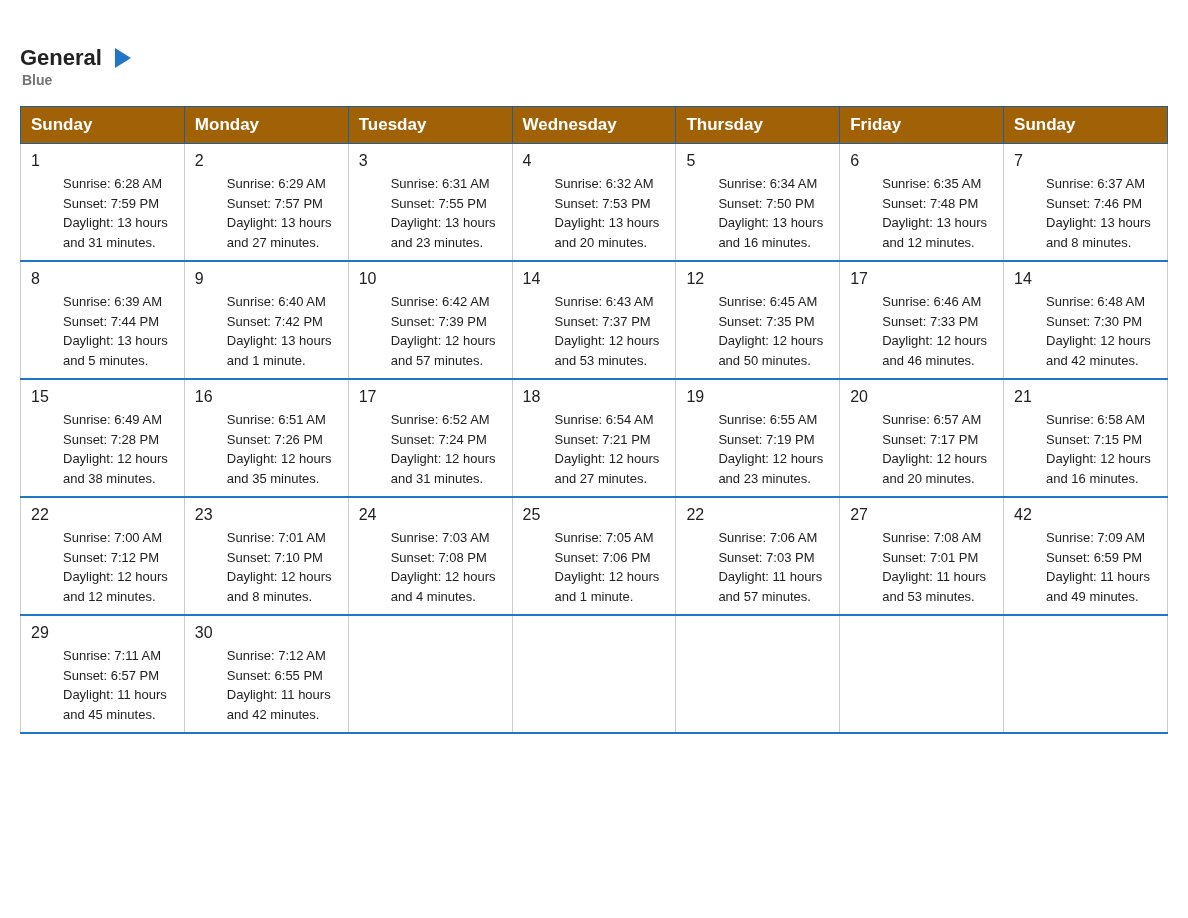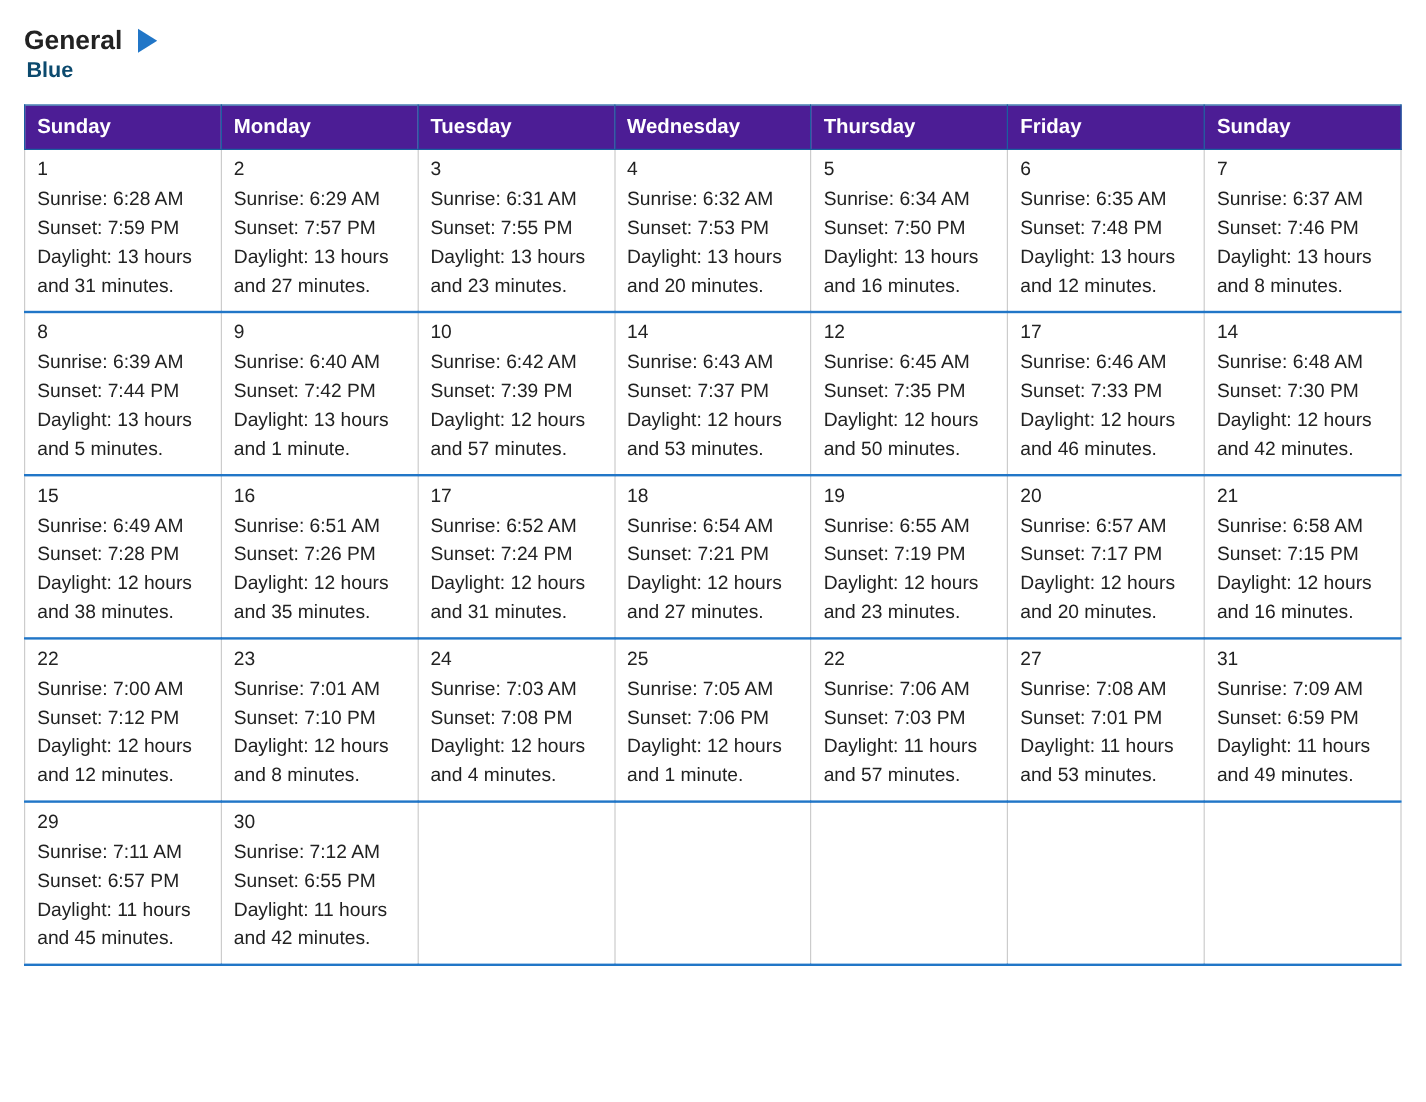--- a/index.html
+++ b/index.html
@@ -9,30 +9,31 @@
       color: #222;
       padding: 20px;
       width: 1188px;
       min-height: 918px;
     }
     .header-area {
       display: flex;
       justify-content: space-between;
       align-items: flex-start;
       margin-bottom: 18px;
+      margin-top: 24px;
     }
     .logo-text-general {
       font-size: 22px;
       font-weight: bold;
       color: #222;
     }
     .logo-text-blue {
-      font-size: 18px;
-      font-weight: bold;
-      color: #0c4a6e;
+      font-size: 14px;
+      font-weight: bold;
+      color: #737373;
     }
     .logo-icon {
       width: 28px;
       height: 28px;
       margin-left: 3px;
     }
     .title-area {
       text-align: right;
     }
     .month-title {
@@ -45,21 +46,21 @@
       font-size: 22px;
       color: #222;
       margin-top: 4px;
     }
     .calendar {
       width: 100%;
       border-collapse: collapse;
       border: 1px solid #aaa;
     }
     .calendar thead tr th {
-      background: #4c1d95;
+      background: #a16207;
       color: #fff;
       font-size: 17px;
       font-weight: bold;
       padding: 8px 10px;
       text-align: left;
       border: 1px solid #1a5fa0;
     }
     .calendar tbody tr td {
       vertical-align: top;
       padding: 8px 10px;
@@ -73,23 +74,24 @@
       border-bottom: 2px solid #2176c7;
     }
     .day-number {
       font-size: 16px;
       font-weight: normal;
       color: #222;
       display: block;
       margin-bottom: 4px;
     }
     .day-info {
-      font-size: 16px;
+      font-size: 13px;
       line-height: 1.5;
       color: #222;
+      margin-left: 32px;
     }
     .empty-cell {
       background: #fff;
     }
     .logo-wrapper {
       display: flex;
       flex-direction: column;
       align-items: flex-start;
     }
     .logo-row {
@@ -238,21 +240,21 @@
         </td>
         <td>
           <span class="day-number">22</span>
           <div class="day-info">Sunrise: 7:06 AM<br>Sunset: 7:03 PM<br>Daylight: 11 hours and 57 minutes.</div>
         </td>
         <td>
           <span class="day-number">27</span>
           <div class="day-info">Sunrise: 7:08 AM<br>Sunset: 7:01 PM<br>Daylight: 11 hours and 53 minutes.</div>
         </td>
         <td>
-          <span class="day-number">31</span>
+          <span class="day-number">42</span>
           <div class="day-info">Sunrise: 7:09 AM<br>Sunset: 6:59 PM<br>Daylight: 11 hours and 49 minutes.</div>
         </td>
       </tr>
       <tr>
         <td>
           <span class="day-number">29</span>
           <div class="day-info">Sunrise: 7:11 AM<br>Sunset: 6:57 PM<br>Daylight: 11 hours and 45 minutes.</div>
         </td>
         <td>
           <span class="day-number">30</span>

